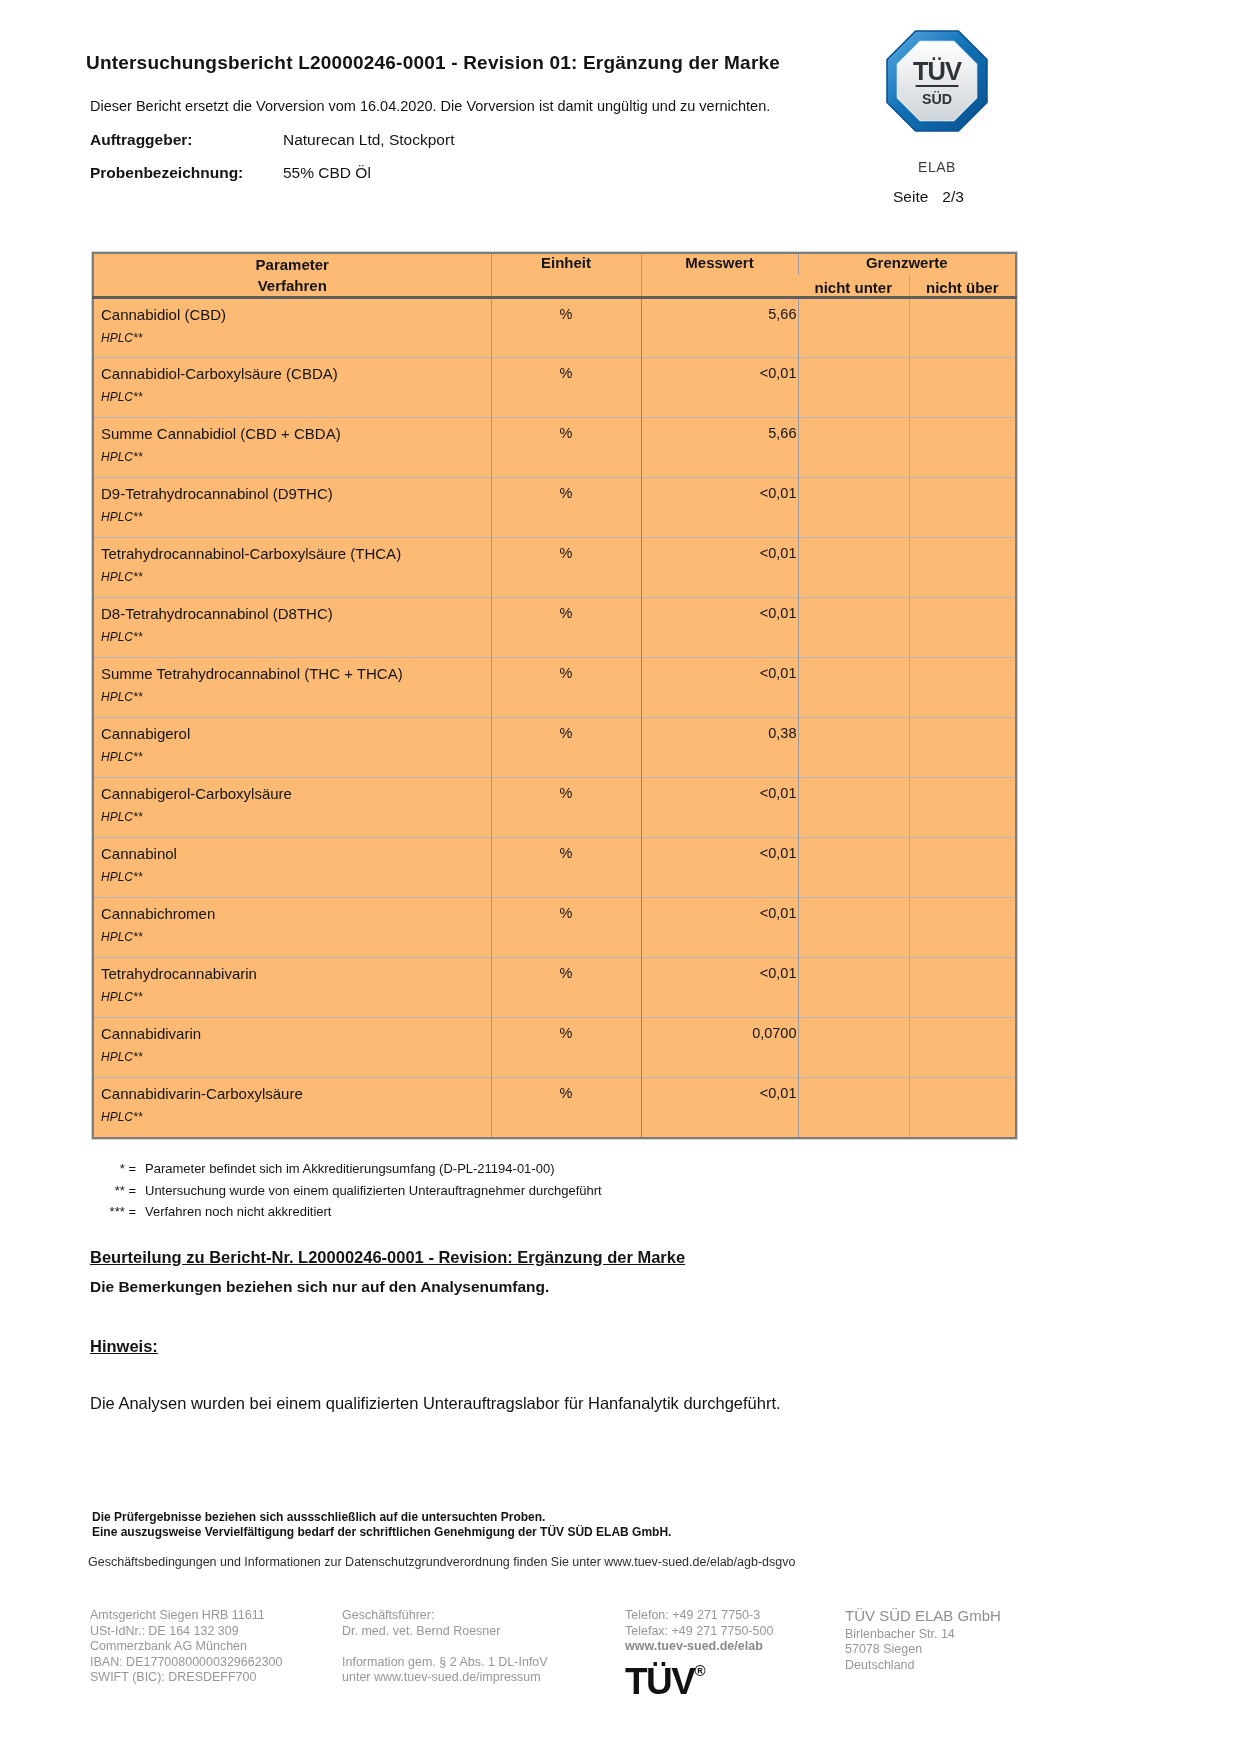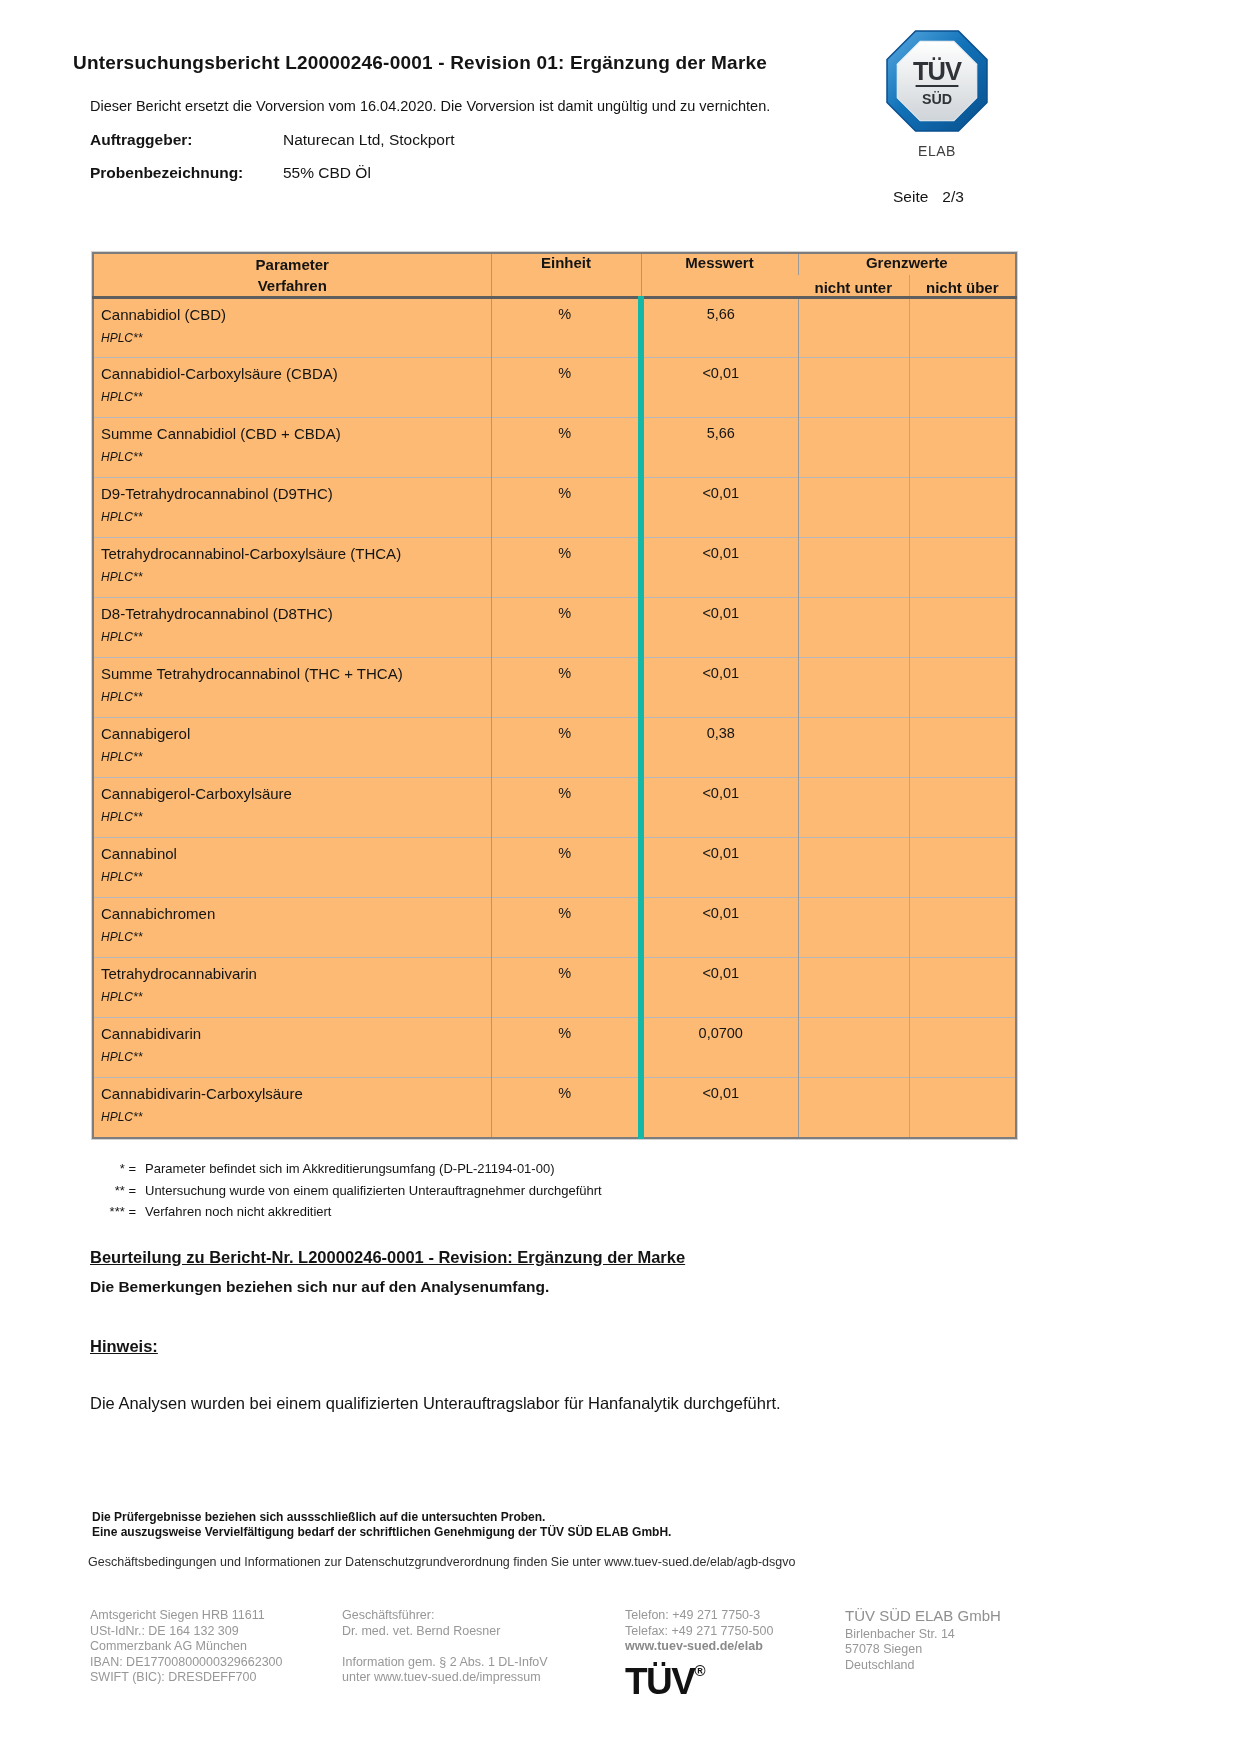--- a/index.html
+++ b/index.html
@@ -1,49 +1,49 @@
 <!DOCTYPE html>
 <html><head>
 <meta charset="utf-8">
 <style>
   html,body { margin:0; padding:0; background:#ffffff; }
   .page {
     position:relative; width:1240px; height:1754px; background:#ffffff;
     font-family:"Liberation Sans", sans-serif; color:#141414; overflow:hidden;
   }
   
-  .doc-title { position:absolute; left:73px; top:52px; font-size:19px; font-weight:bold; letter-spacing:.2px; }
+  .doc-title { position:absolute; left:86px; top:52px; font-size:19px; font-weight:bold; letter-spacing:.2px; }
   .doc-subtitle { position:absolute; left:90px; top:98px; font-size:14.5px; }
   .meta-row { position:absolute; left:90px; font-size:15.5px; }
   .meta-label { font-weight:bold; display:inline-block; }
   .meta-value { position:absolute; left:193px; white-space:nowrap; }
   .row-auftraggeber { top:131px; }
   .row-probe { top:164px; }
   .logo-wrap { position:absolute; left:886px; top:30px; width:102px; text-align:center; }
-  .logo-caption { margin-top:7px; font-size:14px; color:#3d3d3d; letter-spacing:.5px; }
+  .logo-caption { margin-top:23px; font-size:14px; color:#3d3d3d; letter-spacing:.5px; }
   .seite-row { position:absolute; left:893px; top:188px; font-size:15.5px;text-align:center; }
   .seite-value { margin-left:14px; }
   
   table.results { position:absolute; left:92px; top:252px; width:923px;
     border-collapse:collapse; table-layout:fixed; background:#fdba74;
     border:2px solid #7d7d7d; box-shadow:0 0 0 1px #d2d2d2; }
   table.results thead { border-bottom:3px solid #5e5e5e; }
   table.results th { font-size:15px; font-weight:bold; padding:0; }
   th.h-param { vertical-align:middle; line-height:21px; padding-top:4px; }
   th.h-unit, th.h-val { vertical-align:top; padding-top:8px; border-left:1px solid #9b9b9b; }
   th.h-grenz { vertical-align:top; padding-top:8px; border-left:1px solid #9b9b9b; }
   th.h-sub { font-weight:normal; font-size:13px; padding-bottom:5px; vertical-align:bottom; }
   th.h-sub2 { border-left:1px solid #a8a8a8; }
   tbody tr { border-top:1px solid #b8b8b8; height:60px; }
   tbody td { vertical-align:top; padding-top:7px; font-size:14.5px; }
   td.c-param { padding-left:7px; }
   td.c-param .param { font-size:15px; }
   td.c-param .verf { font-size:12px; margin-top:8px;font-style:italic; }
   td.c-unit { text-align:center; border-left:1px solid #9b9b9b; }
-  td.c-val { text-align:center; border-left:6px solid #14b8a6; }
+  td.c-val { text-align:right; border-left:1px solid #14b8a6; }
   td.c-gw1 { border-left:1px solid #9b9b9b; }
   td.c-gw2 { border-left:1px solid #a8a8a8; }
   
   .footnotes { position:absolute; left:96px; top:1158px; font-size:13px; line-height:21.5px; }
   .fn-row { display:flex; }
   .fn-star { width:40px; text-align:right; margin-right:9px; white-space:pre; }
   
   .assess-heading { position:absolute; left:90px; top:1248px; font-size:16.5px; font-weight:bold; text-decoration:underline; }
   .assess-remark { position:absolute; left:90px; top:1278px; font-size:15.5px; font-weight:bold; }
   .hinweis-label { position:absolute; left:90px; top:1337px; font-size:16.5px; font-weight:bold; text-decoration:underline; }

